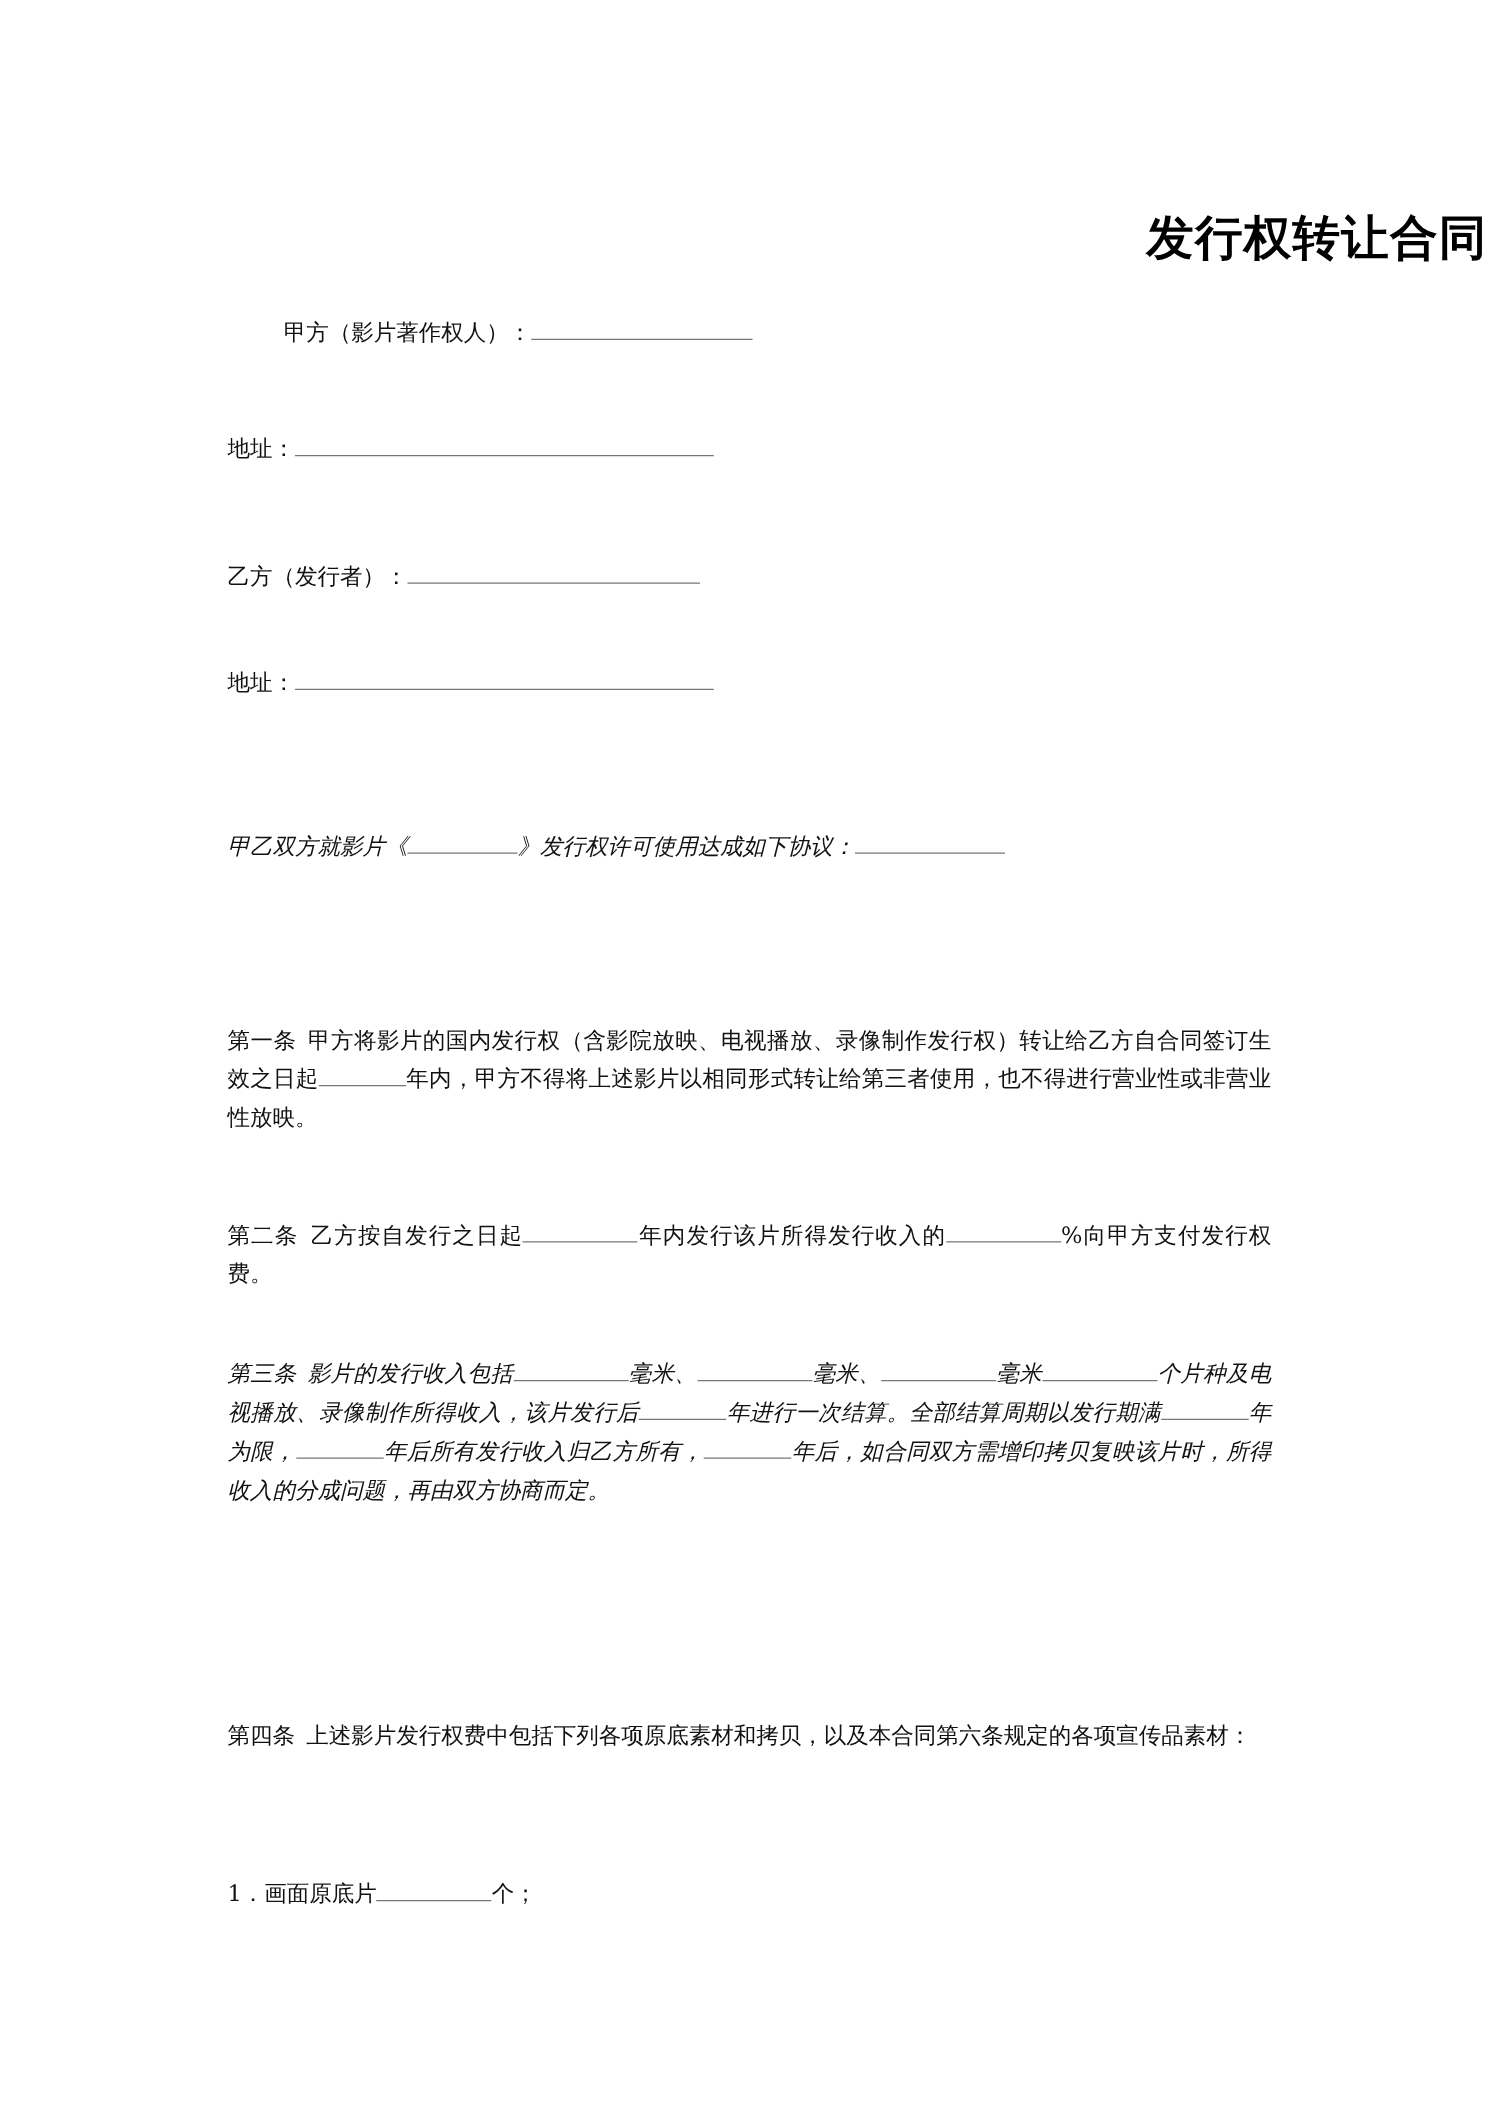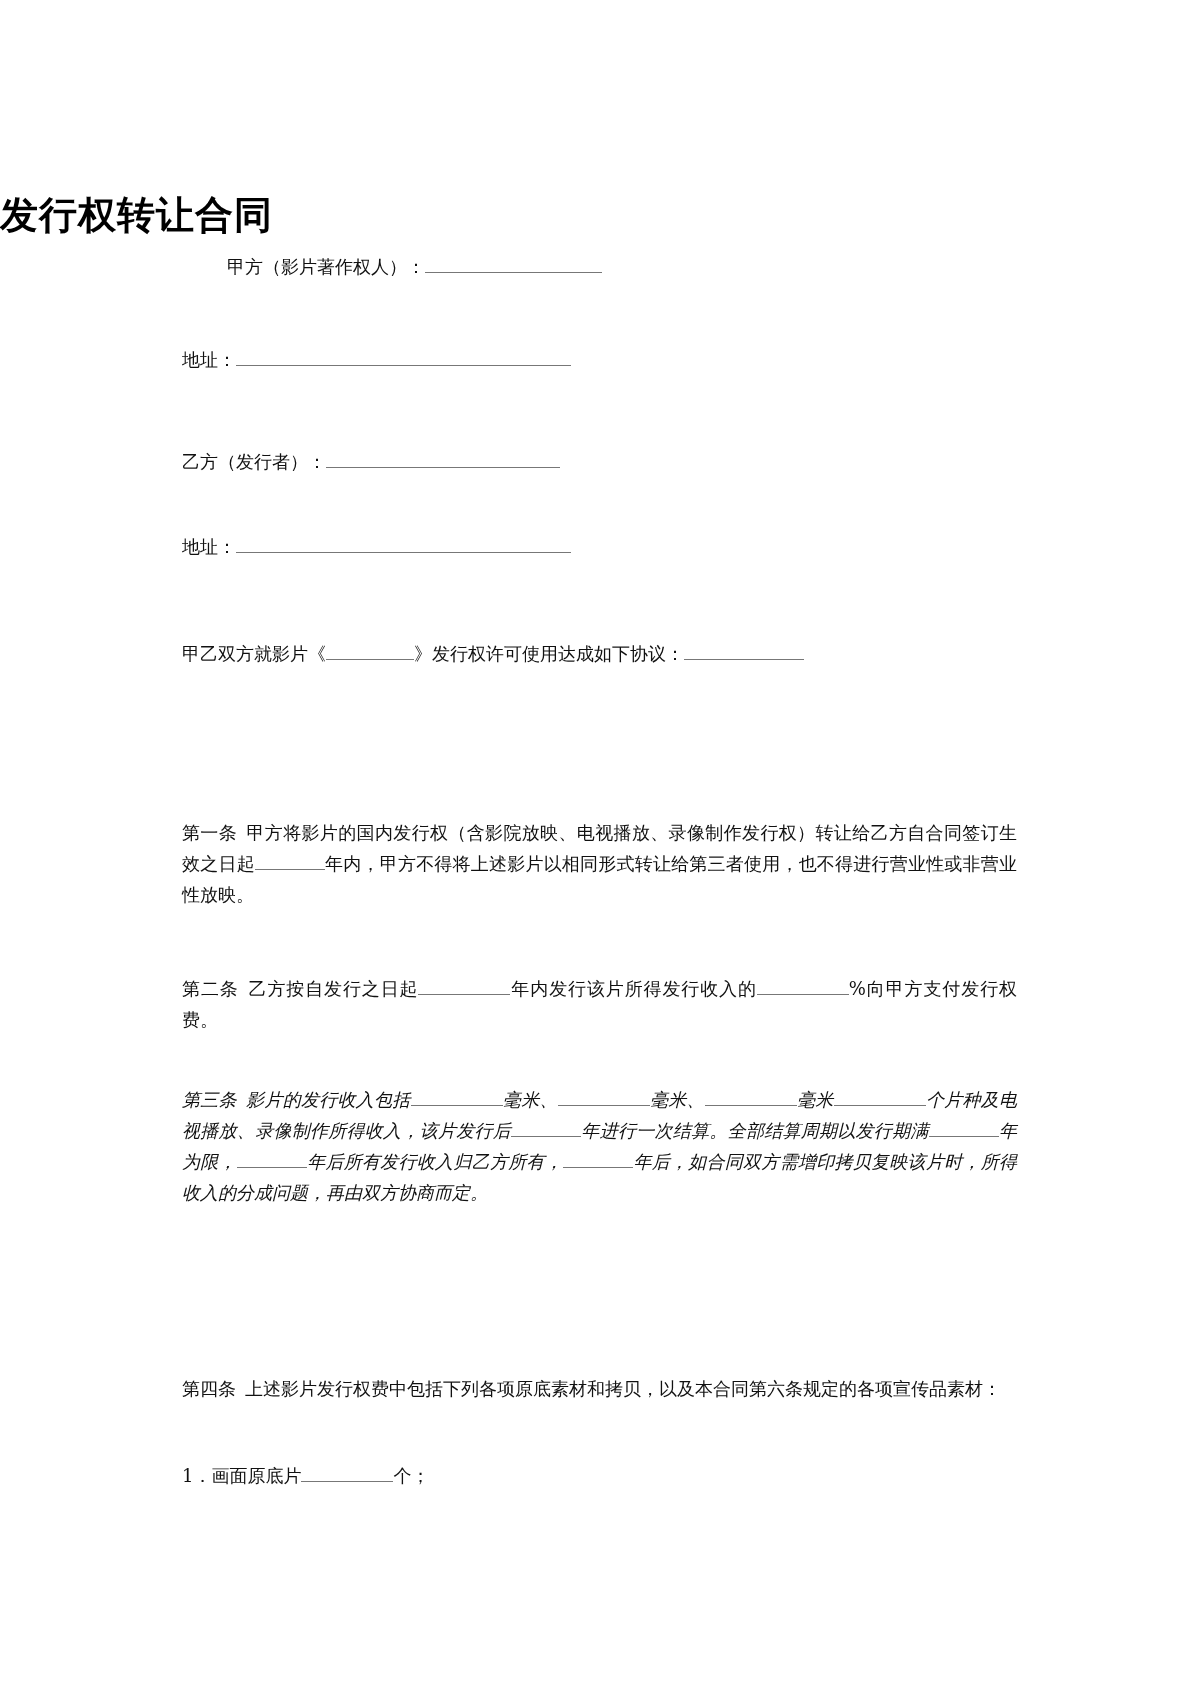--- a/index.html
+++ b/index.html
@@ -1,20 +1,20 @@
 <!DOCTYPE html>
 <html><head>
 <meta charset="utf-8">
 <style>
   html, body { margin:0; padding:0; background:#ffffff; }
   body { width:1190px; height:1683px; position:relative; overflow:hidden;
          font-family:"DejaVu Serif","Liberation Serif",serif; color:#111; }
-  .title { position:absolute; left:0; width:1190px; top:165px; text-align:left;
+  .title { position:absolute; left:0; width:1190px; top:165px; text-align:right;
            font-family:"DejaVu Sans","Liberation Sans",sans-serif; font-weight:bold;
-           font-size:38px; letter-spacing:1px; color:#000;margin-top:25px; }
+           font-size:38px; letter-spacing:1px; color:#000; }
   .line { position:absolute; left:182px; font-size:18px; line-height:31px; white-space:nowrap; }
   .para { position:absolute; left:182px; width:835px; font-size:18px; line-height:31px;
           text-align:justify; }
   .blank { display:inline-block; border-bottom:1px solid #777; height:18px; vertical-align:baseline; }
   .gap { display:inline-block; width:9px; }
 </style>
 </head>
 <body>
 
 <div class="title">发行权转让合同</div>
@@ -28,35 +28,35 @@
 </div>
 
 <div class="line" style="top:446px;">
   <span>乙方（发行者）：</span><span class="blank" style="width:234px;"></span>
 </div>
 
 <div class="line" style="top:531px;">
   <span>地址：</span><span class="blank" style="width:335px;"></span>
 </div>
 
-<div class="line" style="top:638px;">
+<div class="line" style="top:662px;font-style:italic;">
   <span>甲乙双方就影片《</span><span class="blank" style="width:88px;"></span><span>》发行权许可使用达成如下协议：</span><span class="blank" style="width:120px;"></span>
 </div>
 
 <div class="para" style="top:785px;margin-top:32px;">
   <span>第一条</span><span class="gap"></span><span>甲方将影片的国内发行权（含影院放映、电视播放、录像制作发行权）转让给乙方自合同签订生效之日起</span><span class="blank" style="width:70px;"></span><span>年内，甲方不得将上述影片以相同形式转让给第三者使用，也不得进行营业性或非营业性放映。</span>
 </div>
 
 <div class="para" style="top:973px;">
   <span>第二条</span><span class="gap"></span><span>乙方按自发行之日起</span><span class="blank" style="width:92px;"></span><span>年内发行该片所得发行收入的</span><span class="blank" style="width:92px;"></span><span>%向甲方支付发行权费。</span>
 </div>
 
 <div class="para" style="top:1084px;font-style:italic;">
   <span>第三条</span><span class="gap"></span><span>影片的发行收入包括</span><span class="blank" style="width:92px;"></span><span>毫米、</span><span class="blank" style="width:92px;"></span><span>毫米、</span><span class="blank" style="width:92px;"></span><span>毫米</span><span class="blank" style="width:92px;"></span><span>个片种及电视播放、录像制作所得收入，该片发行后</span><span class="blank" style="width:70px;"></span><span>年进行一次结算。全部结算周期以发行期满</span><span class="blank" style="width:70px;"></span><span>年为限，</span><span class="blank" style="width:70px;"></span><span>年后所有发行收入归乙方所有，</span><span class="blank" style="width:70px;"></span><span>年后，如合同双方需增印拷贝复映该片时，所得收入的分成问题，再由双方协商而定。</span>
 </div>
 
 <div class="para" style="top:1349px;margin-top:24px;">
   <span>第四条</span><span class="gap"></span><span>上述影片发行权费中包括下列各项原底素材和拷贝，以及本合同第六条规定的各项宣传品素材：</span>
 </div>
 
-<div class="line" style="top:1460px;">
+<div class="line" style="top:1500px;">
   <span>1．画面原底片</span><span class="blank" style="width:92px;"></span><span>个；</span>
 </div>
 
 </body></html>

